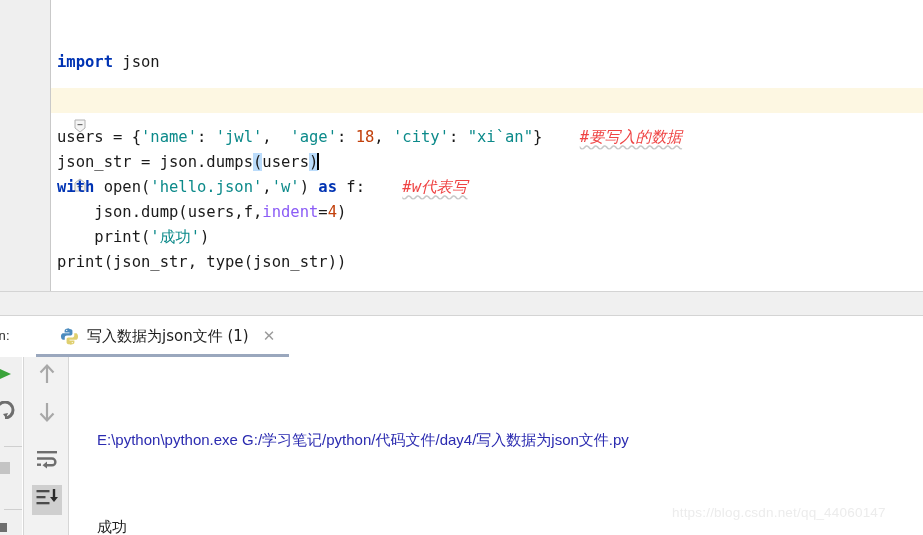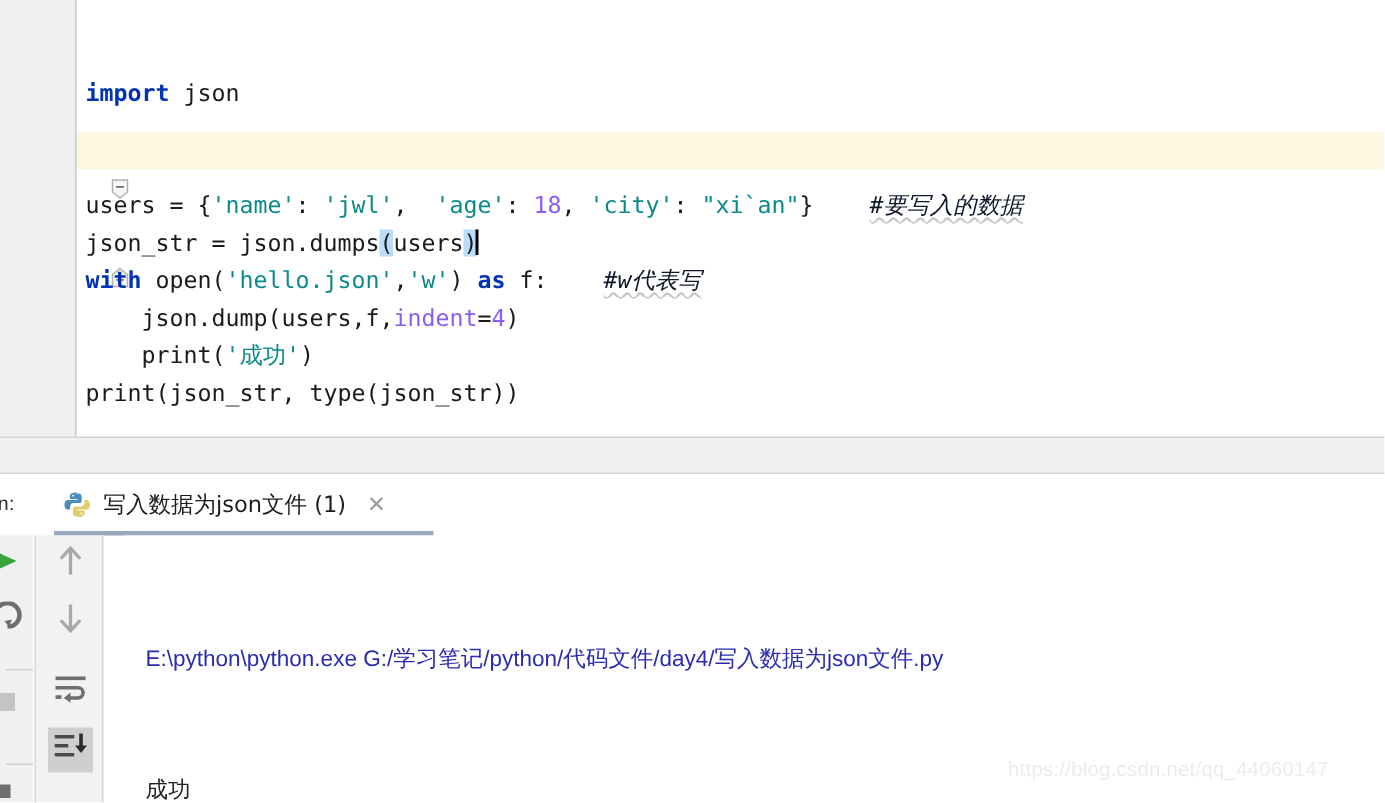--- a/index.html
+++ b/index.html
@@ -62,24 +62,24 @@
     width: 923px;
     height: 25px;
     background: #fdf7e2;
     z-index: 0;
   }
   #editor-code-inner { position: relative; z-index: 2; }
 
   
   .kw      { color: #0033b3; font-weight: bold; }
   .str     { color: #0c8a8a; margin-top: 16px; }
-  .num     { color: #8b5cf6; }
+  .num     { color: #c2410c; }
   .plain   { color: #1a1a1a; }
   .named   { color: #8b5cf6; }
-  .comment { color: #0f172a; font-style: italic; }
+  .comment { color: #ef4444; font-style: italic; }
   .typo { text-decoration: underline wavy #c8c8c8; text-underline-offset: 2px; }
   .brace-hl { background: #bbdcfb; }
 
   .caret {
     display: inline-block;
     width: 2px;
     height: 17px;
     background: #000;
     vertical-align: -3px;
     margin-left: -1px;
@@ -123,21 +123,21 @@
   #run-label {
     position: absolute;
     left: -9px; top: 12px;
     font-size: 13px;
     color: #2b2b2b;
     font-family: "Liberation Sans", sans-serif;
     letter-spacing: .3px;
   }
   #run-tab {
     position: absolute;
-    left: 34px; top: 0;
+    left: 52px; top: 0;
     height: 41px;
     display: flex;
     align-items: center;
     gap: 8px;
     padding: 0 4px 0 8px;
     box-sizing: border-box;
   }
   #run-tab-underline {
     position: absolute;
     left: 36px; top: 38px;

